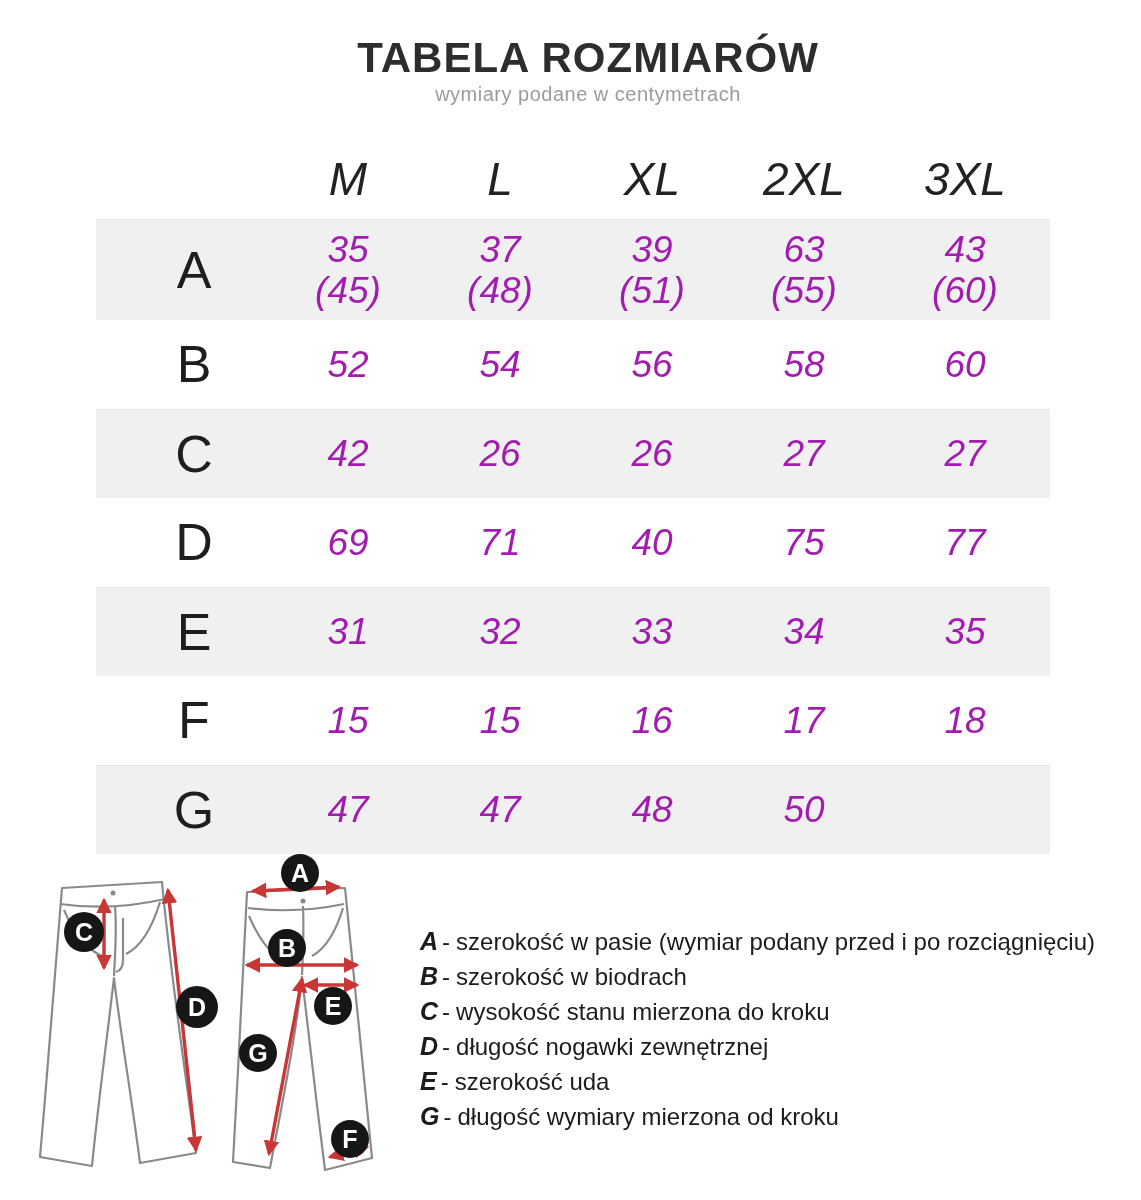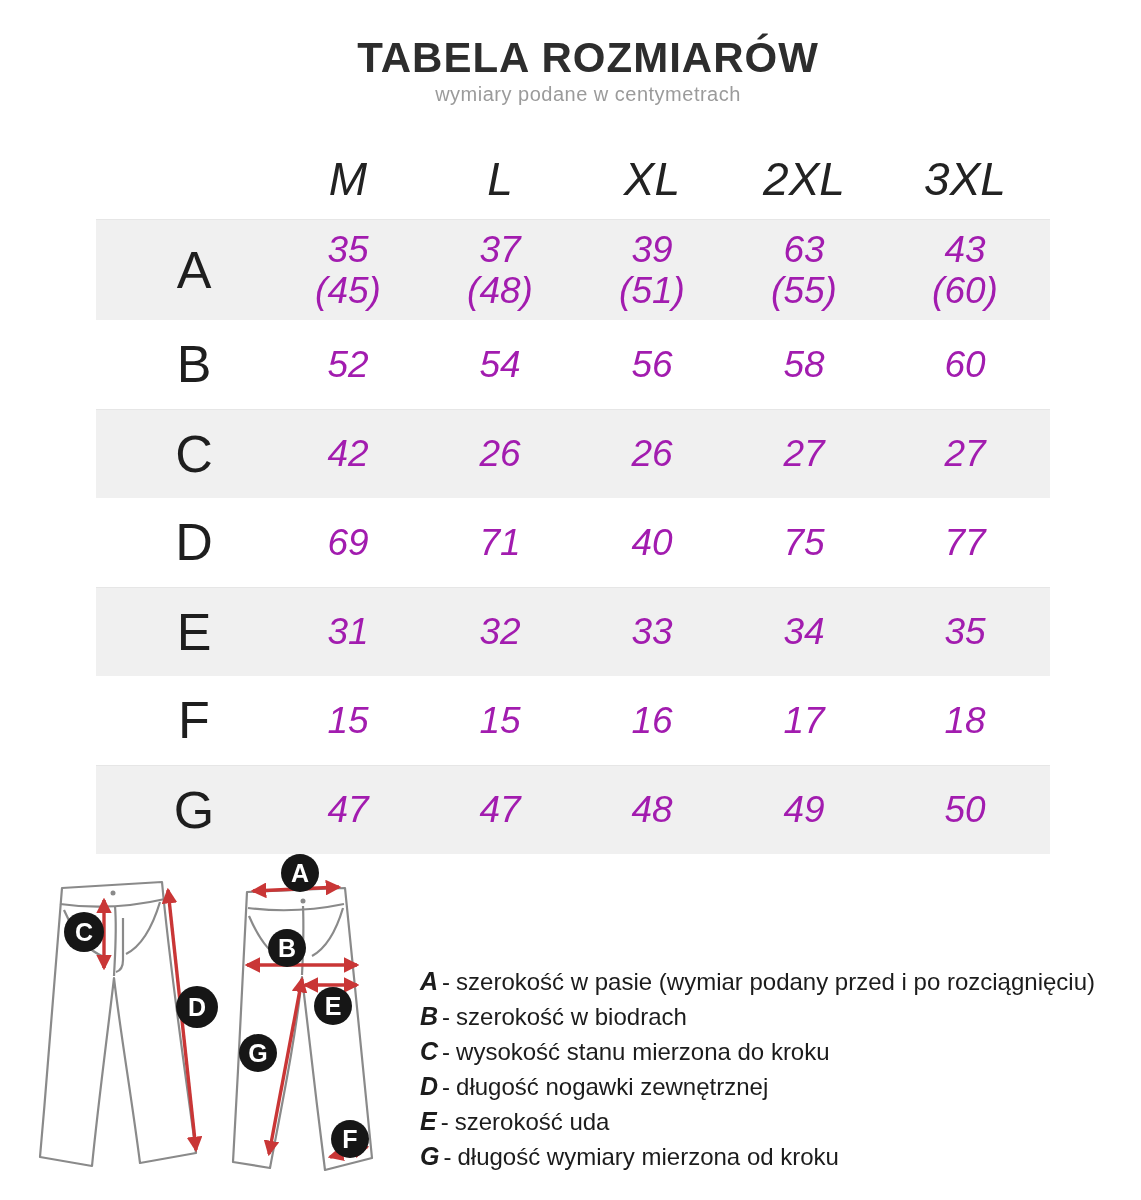--- a/index.html
+++ b/index.html
@@ -83,21 +83,20 @@
     font-weight: bold;
     font-size: 25px;
     text-anchor: middle;
   }
 
   
   .legend {
     position: absolute;
     left: 420px; top: 924px;
     width: 720px;
-    margin-top: 40px;
   }
   .legend-row {
     font-size: 24px;
     color: #1c1c1c;
     line-height: 34px;
     white-space: nowrap;
   }
   .legend-row .lkey {
     font-weight: bold;
     font-style: italic;
@@ -178,21 +177,20 @@
       <div class="cell">16</div>
       <div class="cell">17</div>
       <div class="cell">18</div>
     </div>
 
     <div class="trow body stripe">
       <div class="cell lbl">G</div>
       <div class="cell">47</div>
       <div class="cell">47</div>
       <div class="cell">48</div>
-      <div class="cell">49</div>
       <div class="cell">50</div>
     </div>
   </div>
 
   <div class="diagram">
     <svg viewBox="0 0 390 352" xmlns="http://www.w3.org/2000/svg">
       <defs>
         <marker id="ah" viewBox="0 0 10 10" refX="8.5" refY="5" markerWidth="4.6" markerHeight="4.6" orient="auto-start-reverse">
           <path d="M0,0 L10,5 L0,10 Z" fill="#c93636"></path>
         </marker>

